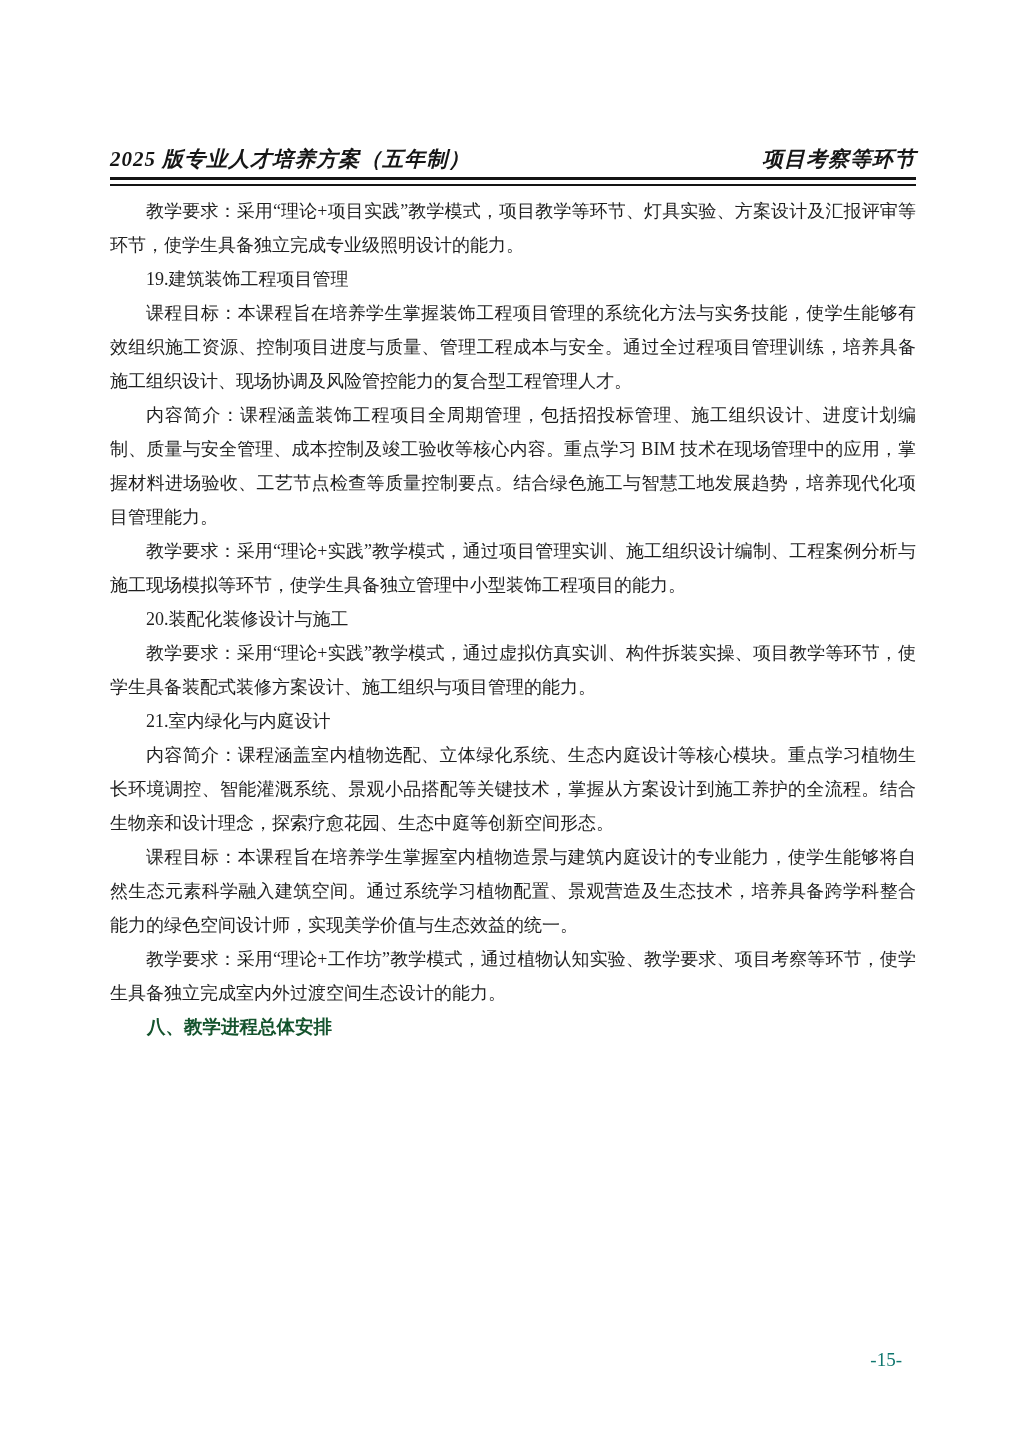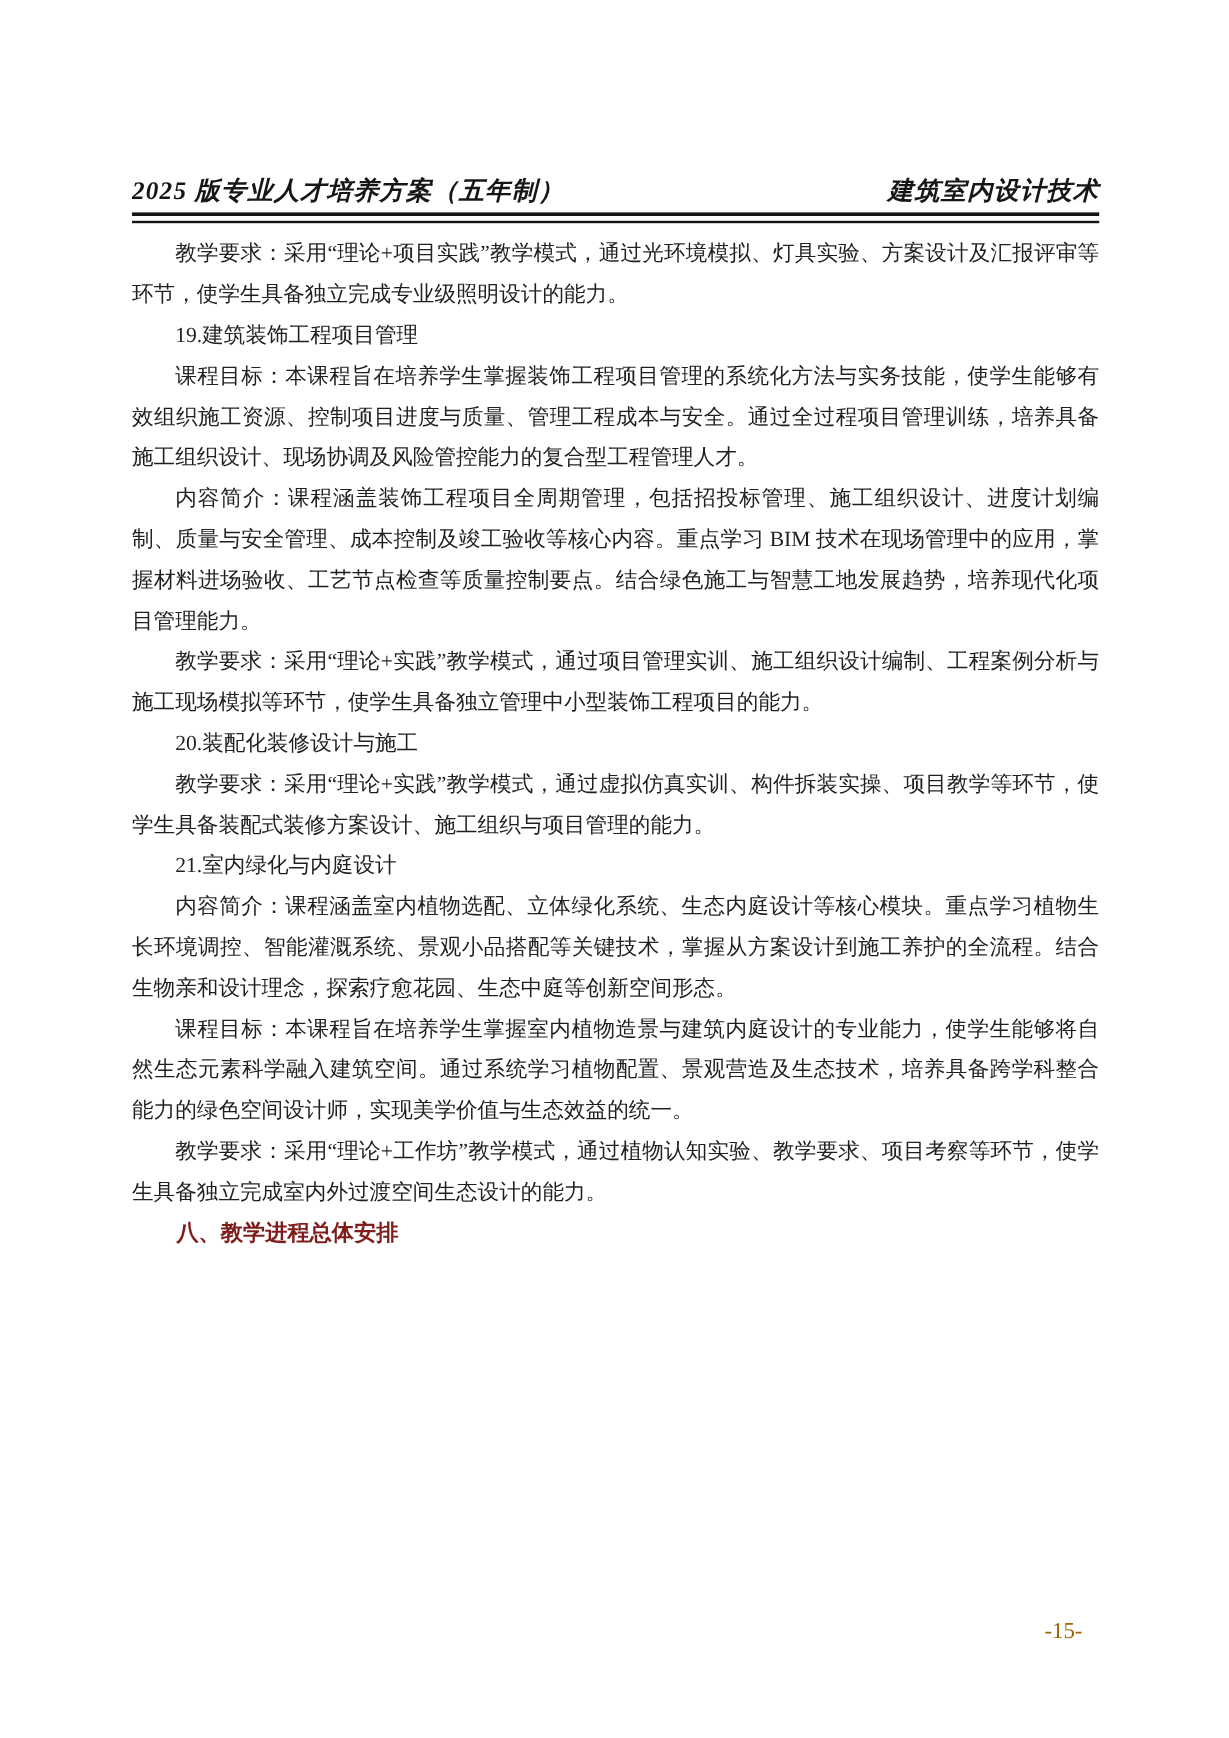--- a/index.html
+++ b/index.html
@@ -46,46 +46,46 @@
     margin: 0;
     text-indent: 2em;
   }
   .section-heading {
     margin: 0;
     text-indent: 2em;
     font-family: "Liberation Sans", "DejaVu Sans", sans-serif;
     font-weight: bold;
     font-size: 18.5px;
     line-height: 34px;
-    color: #7f1d1d;
+    color: #14532d;
   }
   .page-number {
     position: absolute;
     top: 1349px;
     right: 122px;
     font-size: 19px;
-    color: #a16207;
+    color: #0f766e;
     font-family: "Liberation Serif", "DejaVu Serif", serif;
   }
 </style>
 </head>
 <body>
 
 <div class="page">
   <div class="content">
 
     <div class="running-header">
       <span>2025 版专业人才培养方案（五年制）</span>
-      <span>建筑室内设计技术</span>
+      <span>项目考察等环节</span>
     </div>
 
     <div class="double-rule"></div>
 
     <div class="doc-body">
-      <p>教学要求：采用“理论+项目实践”教学模式，通过光环境模拟、灯具实验、方案设计及汇报评审等环节，使学生具备独立完成专业级照明设计的能力。</p>
+      <p>教学要求：采用“理论+项目实践”教学模式，项目教学等环节、灯具实验、方案设计及汇报评审等环节，使学生具备独立完成专业级照明设计的能力。</p>
       <p>19.建筑装饰工程项目管理</p>
       <p>课程目标：本课程旨在培养学生掌握装饰工程项目管理的系统化方法与实务技能，使学生能够有效组织施工资源、控制项目进度与质量、管理工程成本与安全。通过全过程项目管理训练，培养具备施工组织设计、现场协调及风险管控能力的复合型工程管理人才。</p>
       <p>内容简介：课程涵盖装饰工程项目全周期管理，包括招投标管理、施工组织设计、进度计划编制、质量与安全管理、成本控制及竣工验收等核心内容。重点学习 BIM 技术在现场管理中的应用，掌握材料进场验收、工艺节点检查等质量控制要点。结合绿色施工与智慧工地发展趋势，培养现代化项目管理能力。</p>
       <p>教学要求：采用“理论+实践”教学模式，通过项目管理实训、施工组织设计编制、工程案例分析与施工现场模拟等环节，使学生具备独立管理中小型装饰工程项目的能力。</p>
       <p>20.装配化装修设计与施工</p>
       <p>教学要求：采用“理论+实践”教学模式，通过虚拟仿真实训、构件拆装实操、项目教学等环节，使学生具备装配式装修方案设计、施工组织与项目管理的能力。</p>
       <p>21.室内绿化与内庭设计</p>
       <p>内容简介：课程涵盖室内植物选配、立体绿化系统、生态内庭设计等核心模块。重点学习植物生长环境调控、智能灌溉系统、景观小品搭配等关键技术，掌握从方案设计到施工养护的全流程。结合生物亲和设计理念，探索疗愈花园、生态中庭等创新空间形态。</p>
       <p>课程目标：本课程旨在培养学生掌握室内植物造景与建筑内庭设计的专业能力，使学生能够将自然生态元素科学融入建筑空间。通过系统学习植物配置、景观营造及生态技术，培养具备跨学科整合能力的绿色空间设计师，实现美学价值与生态效益的统一。</p>
       <p>教学要求：采用“理论+工作坊”教学模式，通过植物认知实验、教学要求、项目考察等环节，使学生具备独立完成室内外过渡空间生态设计的能力。</p>

